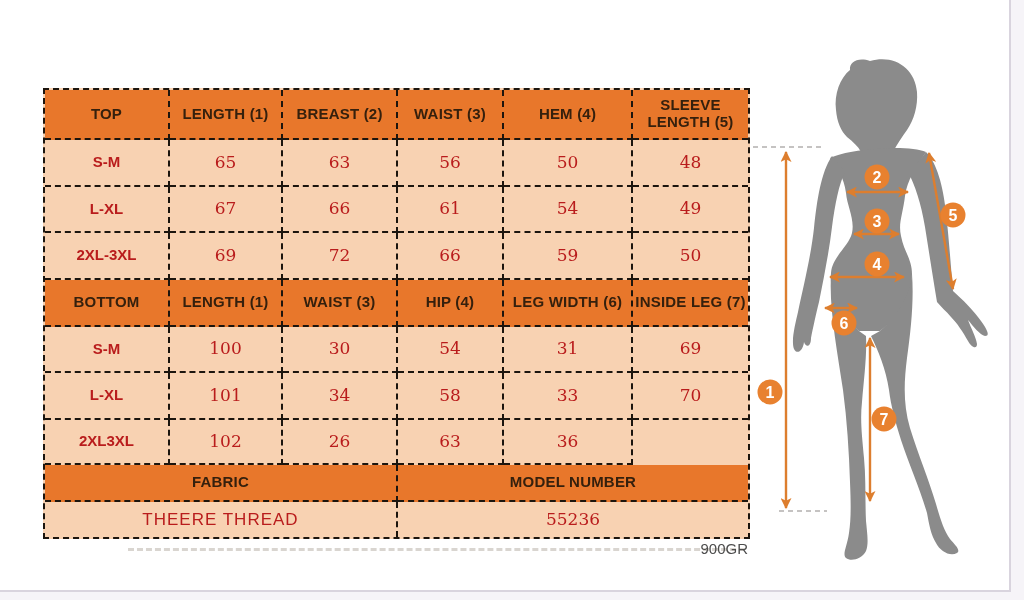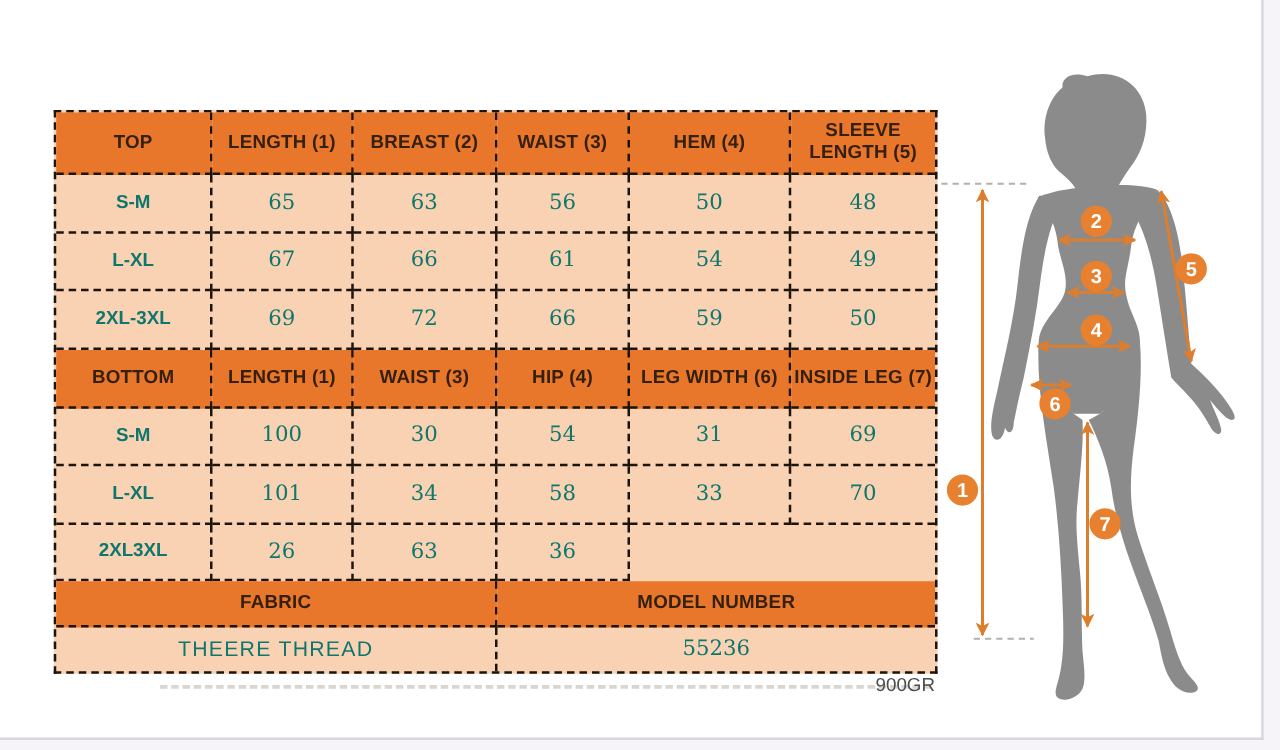--- a/index.html
+++ b/index.html
@@ -12,21 +12,21 @@
     position:absolute;left:43px;top:88px;
     display:inline-grid;
     grid-template-columns:125px 113px 115px 106px 129px 115px;
     grid-template-rows:50px 47px 46px 47px 47px 46px 47px 45px 37px 35px;
     border:2px dashed #1c150e;
     background:#F8D2B2;
   }
   .cell{
     display:flex;align-items:center;justify-content:center;
     border-right:2px dashed #1c150e;border-bottom:2px dashed #1c150e;
-    box-sizing:border-box;text-align:center;color:#0f766e;
+    box-sizing:border-box;text-align:center;color:#b91c1c;
     padding:0 2px;line-height:1.12;
   }
   .cell.no-r{border-right:none;}
   .cell.no-b{border-bottom:none;}
   .hdr{
     background:#E8772B;font-weight:bold;font-size:15px;
     color:#35200d;letter-spacing:.2px;
   }
   .rowlabel{font-weight:bold;font-size:15px;}
   .num{font-family:"DejaVu Serif",serif;font-size:17px;font-weight:normal;}
@@ -95,20 +95,21 @@
       <div class="cell num">54</div>
       <div class="cell num">31</div>
       <div class="cell num no-r">69</div>
       <div class="cell rowlabel">L-XL</div>
       <div class="cell num">101</div>
       <div class="cell num">34</div>
       <div class="cell num">58</div>
       <div class="cell num">33</div>
       <div class="cell num no-r">70</div>
       <div class="cell rowlabel">2XL3XL</div>
+      <div class="cell num">102</div>
       <div class="cell num">26</div>
       <div class="cell num">63</div>
       <div class="cell num">36</div>
       <div class="cell hdr" style="grid-column: span 3;">FABRIC</div>
       <div class="cell hdr no-r" style="grid-column: span 3;">MODEL NUMBER</div>
       <div class="cell fabtext no-b" style="grid-column: span 3; text-align: center;">THEERE THREAD</div>
       <div class="cell num no-r no-b" style="grid-column: span 3;">55236</div>
     </div>
   <div class="table-shadow"></div>
 

